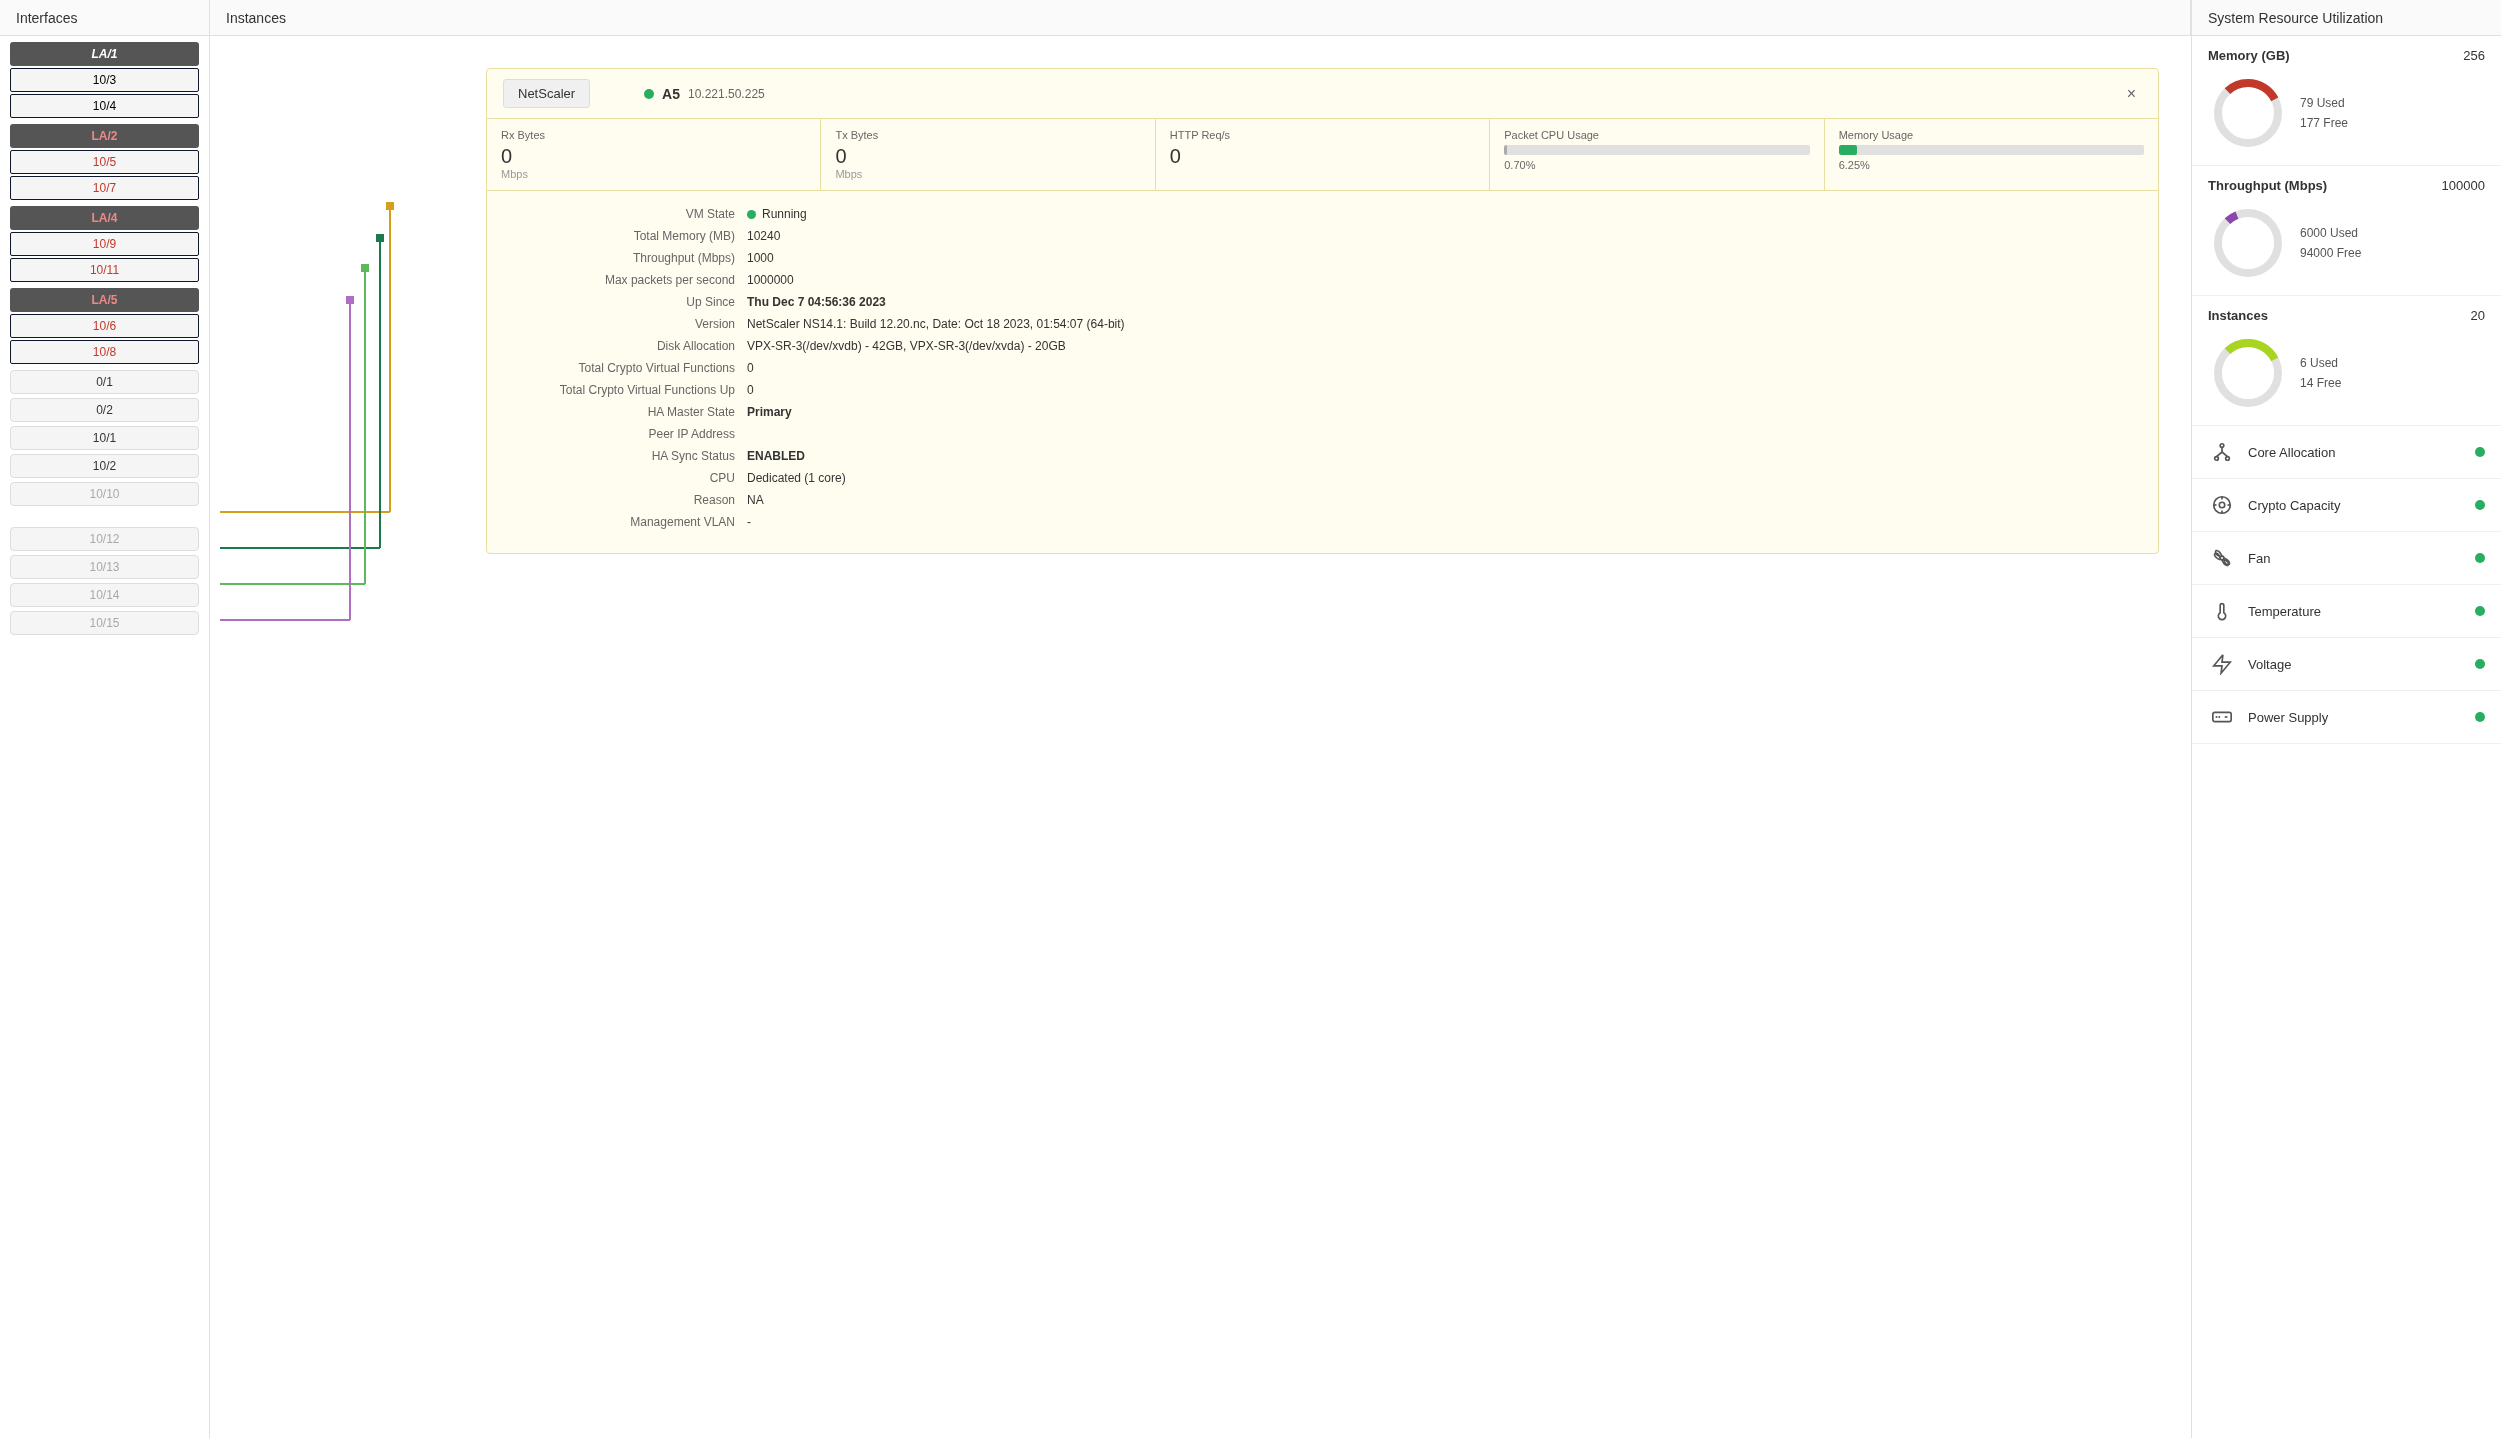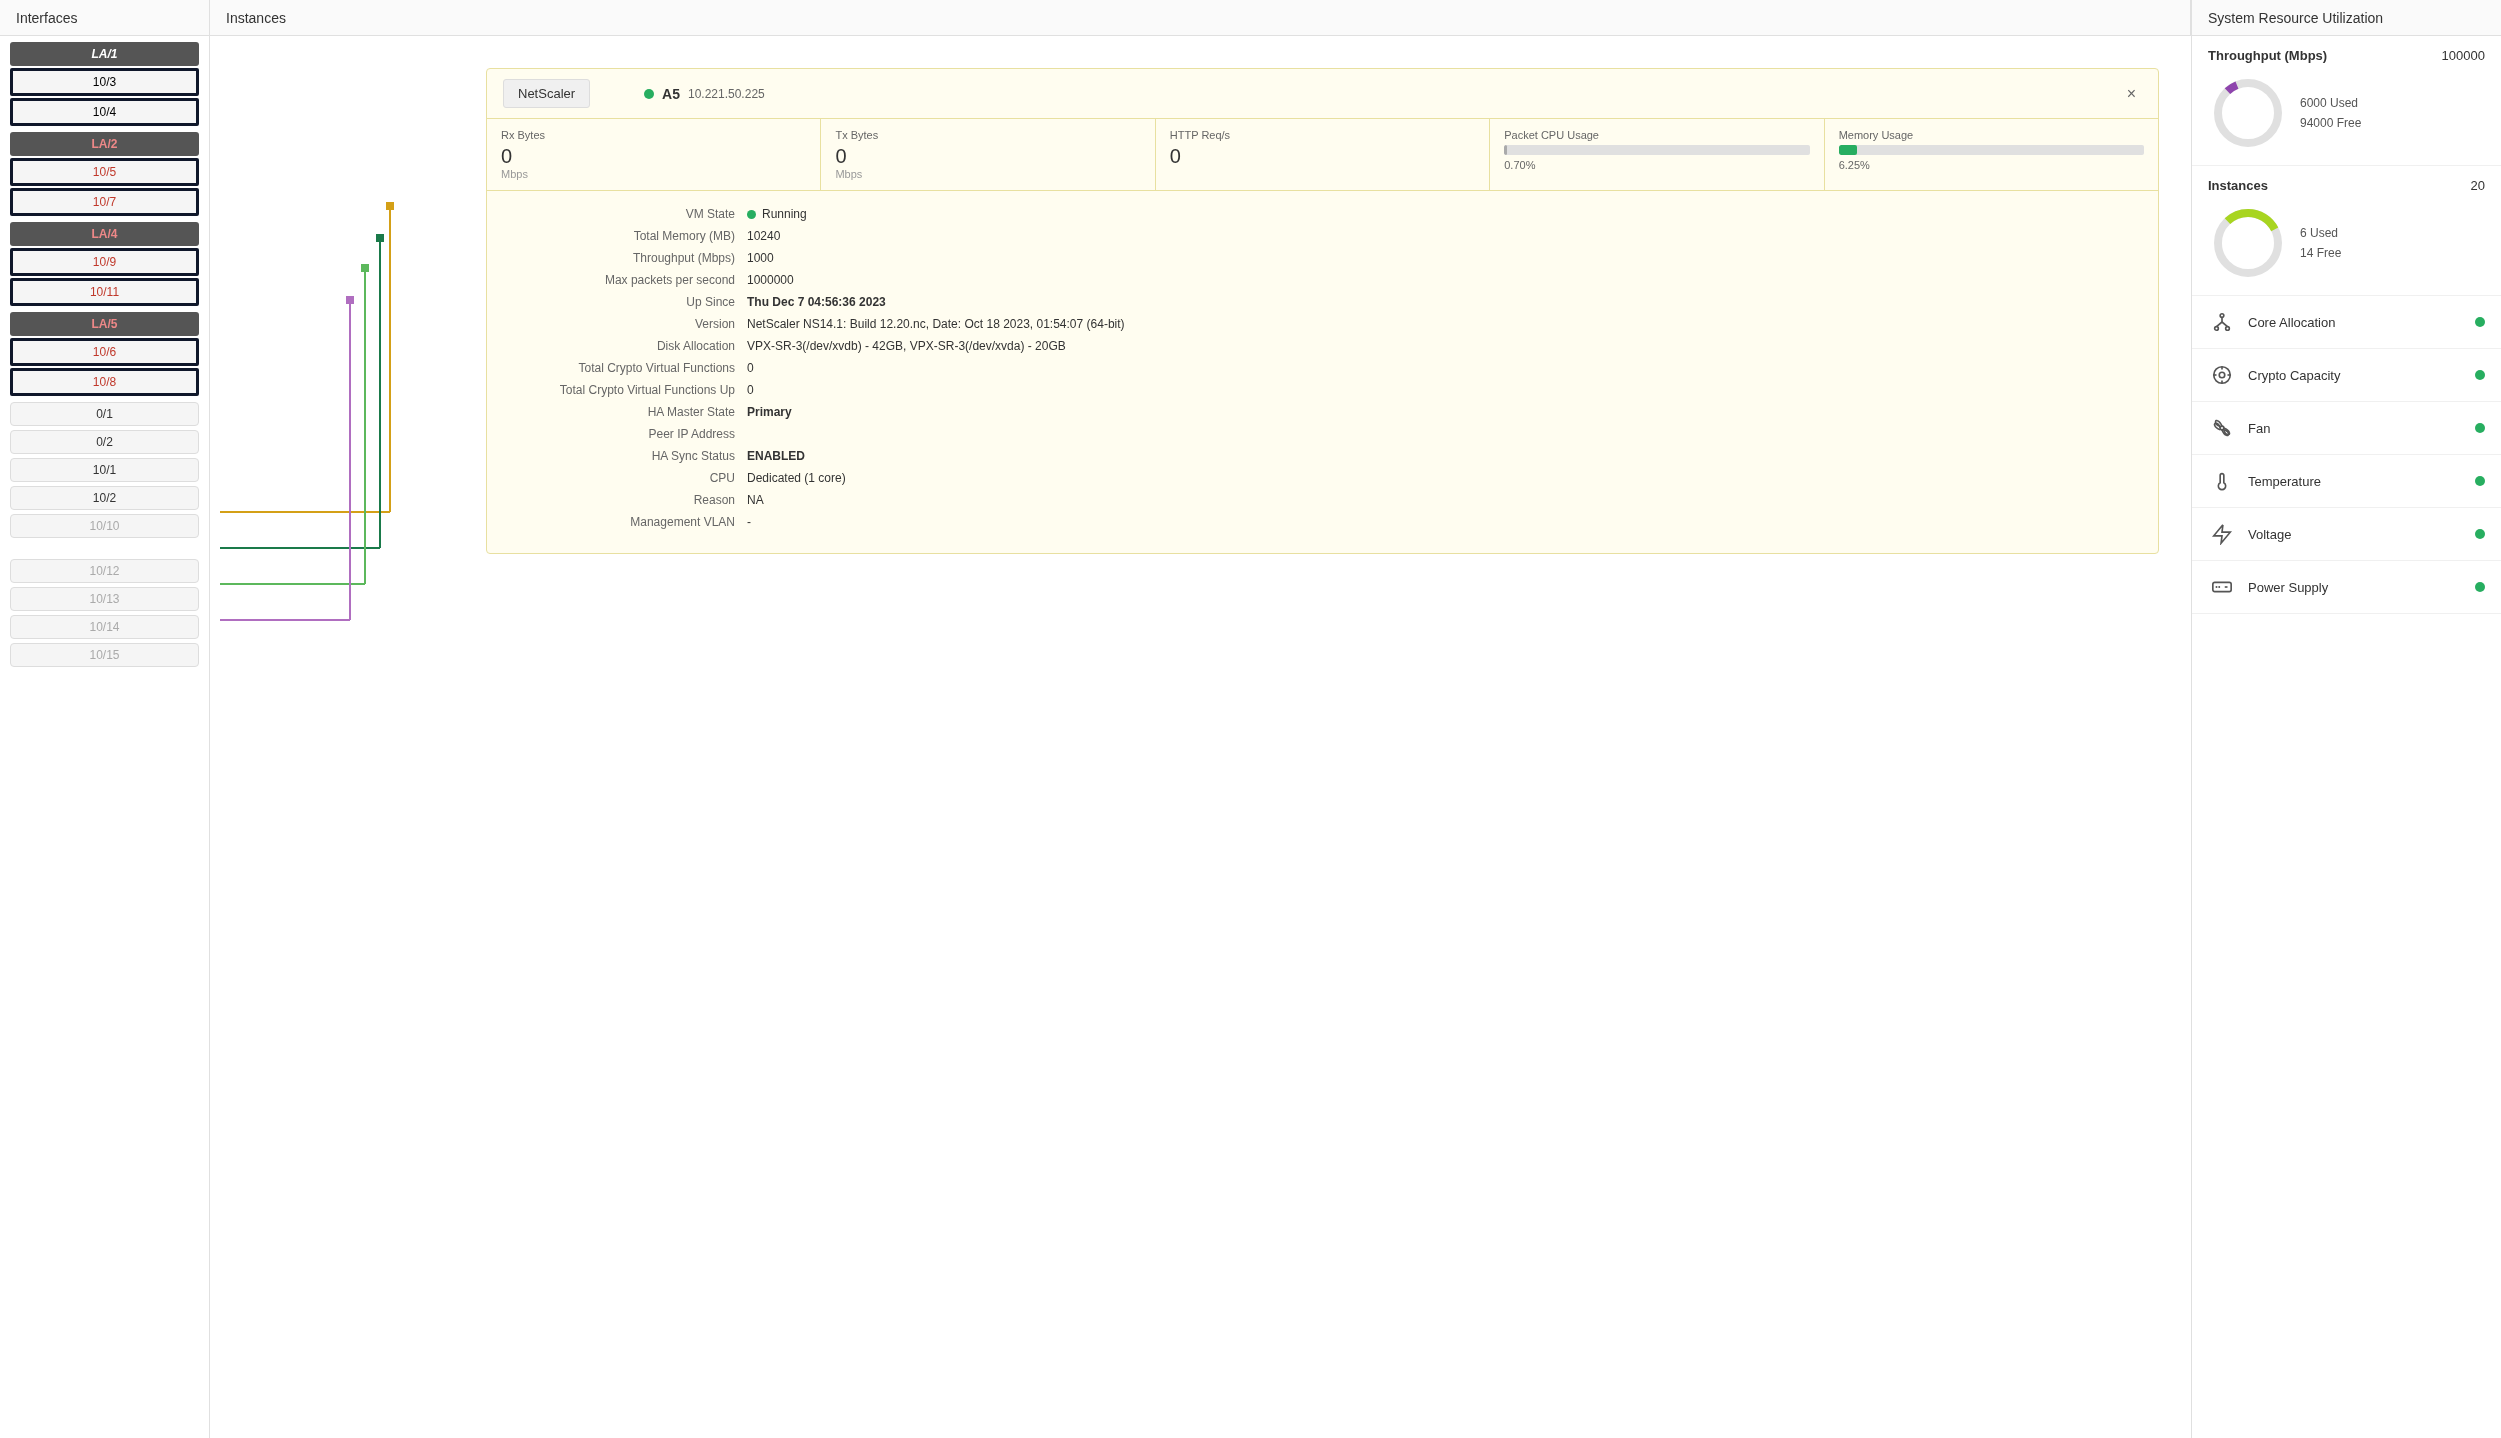--- a/index.html
+++ b/index.html
@@ -52,21 +52,21 @@
     .sysres-col-container { width: 310px; flex-shrink: 0; border-left: 1px solid #e0e0e0; background: #fff; overflow-y: auto; }
 
     .top-bar { display: flex; width: 100%; height: 36px; border-bottom: 1px solid #e0e0e0; background: #fafafa; flex-shrink: 0; }
     .top-bar-section { padding: 12px 16px; font-size: 14px; font-weight: 500; color: #333; border-right: 1px solid #e0e0e0; display: flex; align-items: center; }
     .top-bar-section.interfaces { width: 210px; }
     .top-bar-section.instances { flex: 1; }
     .top-bar-section.sysres { width: 310px; border-right: none; border-left: 1px solid #e0e0e0; }
 
     .iface-section { margin-bottom: 6px; }
     .iface-header-box { background: #555; color: #fff; padding: 5px 10px; font-size: 12px; font-weight: 600; text-align: center; border-radius: 3px; margin: 6px 10px 2px 10px; }
-    .iface-sub-item { background: #f5f5f5; border: 3px solid #0f172a; padding: 4px 10px; font-size: 12px; text-align: center; margin: 2px 10px; border-radius: 2px; }
+    .iface-sub-item { background: #f5f5f5; border: 1px solid #0f172a; padding: 4px 10px; font-size: 12px; text-align: center; margin: 2px 10px; border-radius: 2px; }
     .iface-sub-item.red { color: #c0392b; }
     .iface-plain { background: #f5f5f5; border: 1px solid #ddd; padding: 4px 10px; font-size: 12px; text-align: center; margin: 4px 10px 2px 10px; border-radius: 4px; color: #333; }
   </style>
 </head>
 <body>
 
 <div style="display:flex; flex-direction:column; height:100vh; width:100%; background:#fff;">
 
   <div class="top-bar">
     <div class="top-bar-section interfaces">
@@ -254,20 +254,38 @@
                   <div class="detail-value">-</div>
                 </div>
               </div>
           </div>
         </div>
       </div>
     </div>
 
     <div class="sysres-col-container">
 
+      <div class="sysres-section">
+        <div class="sysres-section-header">
+          <span class="sysres-title">Memory (GB)</span>
+          <span class="sysres-total">256</span>
+        </div>
+        <div class="sysres-content">
+          <div class="donut-wrap">
+            <svg viewBox="0 0 80 80">
+              <circle cx="40" cy="40" r="30" fill="none" stroke="#e0e0e0" stroke-width="8"></circle>
+              <circle cx="40" cy="40" r="30" fill="none" stroke="#c0392b" stroke-width="8" stroke-dasharray="56.5 132.7" stroke-dashoffset="23.6" transform="rotate(-90 40 40)"></circle>
+            </svg>
+          </div>
+          <div class="sysres-stats">
+            <div class="sysres-stat">79 Used</div>
+            <div class="sysres-stat">177 Free</div>
+          </div>
+        </div>
+      </div>
 
       <div class="sysres-section">
         <div class="sysres-section-header">
           <span class="sysres-title">Throughput (Mbps)</span>
           <span class="sysres-total">100000</span>
         </div>
         <div class="sysres-content">
           <div class="donut-wrap">
             <svg viewBox="0 0 80 80">
               <circle cx="40" cy="40" r="30" fill="none" stroke="#e0e0e0" stroke-width="8"></circle>

